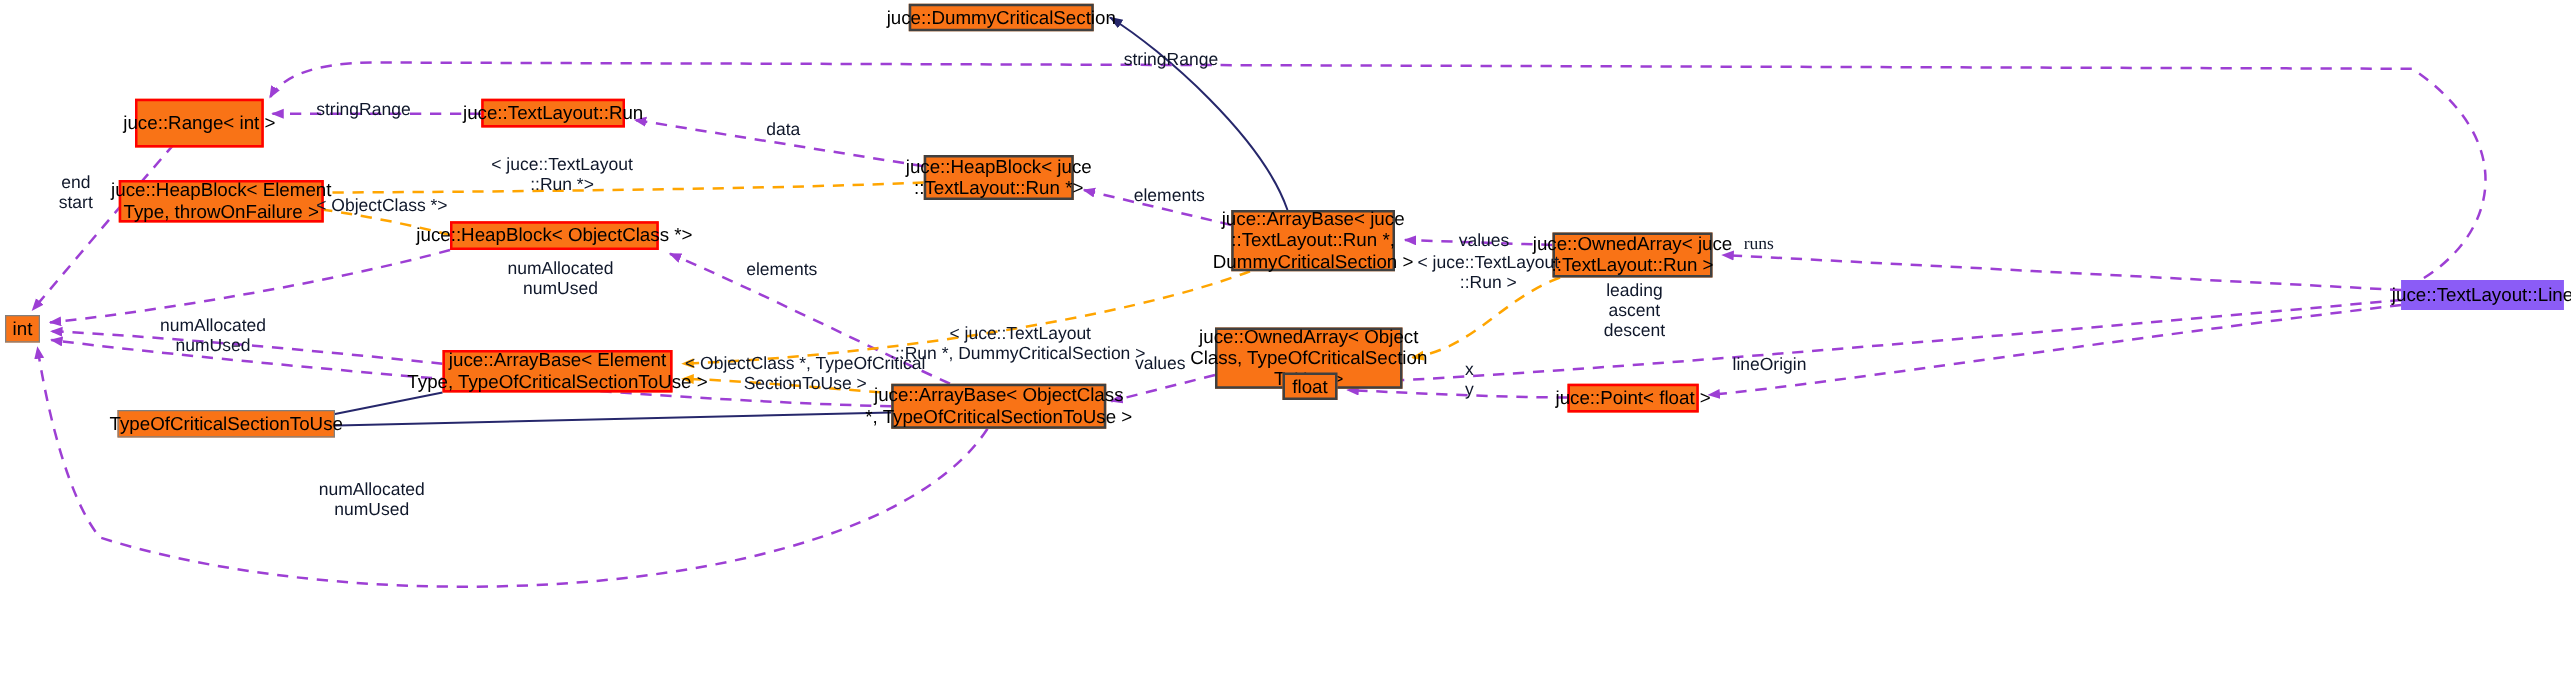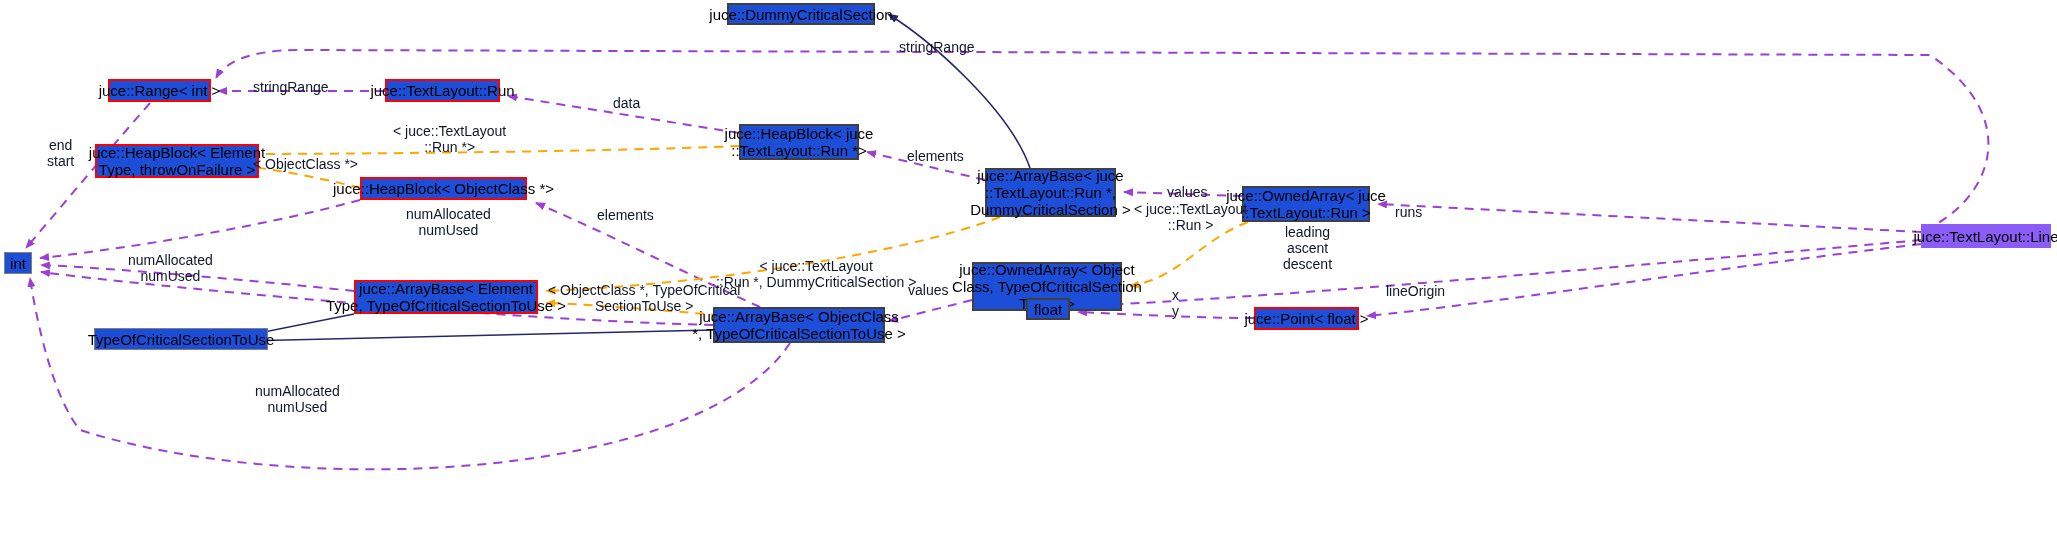--- a/index.html
+++ b/index.html
@@ -24,21 +24,21 @@
   .node {
     position: absolute;
     box-sizing: border-box;
     display: flex;
     align-items: center;
     justify-content: center;
     text-align: center;
     font-size: 15px;
     line-height: 17px;
     color: #000000;
-    background: #1d4ed8;
+    background: #f97316;
     white-space: pre;
     padding: 2px 6px;
     z-index: 5;
   }
   .node.red    { border: 2px solid #ff0000; }
   .node.dark   { border: 2px solid #404040; }
   .node.grey   { border: 1px solid #808080; }
   .node.target {
     border: 2px solid #8b5cf6;
     background: #8b5cf6;
@@ -101,21 +101,21 @@
       <path d="M739,146 C600,152 330,154 244,154"></path>
       <path d="M360,188 C330,180 280,170 244,166"></path>
       <path d="M1000,217 C900,255 700,285 546,291"></path>
       <path d="M1248,222 C1200,240 1180,278 1130,286"></path>
       <path d="M880,325 C750,320 620,305 546,303"></path>
     </g>
   </svg>
 
   <div id="node-layer">
       <div class="node dark" style="left: 727px; top: 3px; width: 148px; height: 22px;"><span>juce::DummyCriticalSection</span></div>
-      <div class="node red" style="left: 108px; top: 79px; width: 103px; height: 23px; align-items: center;"><span>juce::Range&lt; int &gt;</span></div>
+      <div class="node red" style="left: 108px; top: 79px; width: 103px; height: 39px; align-items: center;"><span>juce::Range&lt; int &gt;</span></div>
       <div class="node red" style="left: 385px; top: 79px; width: 115px; height: 23px;"><span>juce::TextLayout::Run</span></div>
       <div class="node red" style="left: 95px; top: 144px; width: 164px; height: 34px;"><span>juce::HeapBlock&lt; Element
 Type, throwOnFailure &gt;</span></div>
       <div class="node dark" style="left: 739px; top: 124px; width: 120px; height: 36px;"><span>juce::HeapBlock&lt; juce
 ::TextLayout::Run *&gt;</span></div>
       <div class="node red" style="left: 360px; top: 177px; width: 167px; height: 23px;"><span>juce::HeapBlock&lt; ObjectClass *&gt;</span></div>
       <div class="node dark" style="left: 985px; top: 168px; width: 131px; height: 49px;"><span>juce::ArrayBase&lt; juce
 ::TextLayout::Run *,
 DummyCriticalSection &gt;</span></div>
       <div class="node dark" style="left: 1242px; top: 186px; width: 128px; height: 36px;"><span>juce::OwnedArray&lt; juce
@@ -140,21 +140,21 @@
       <div class="edge-label" style="left: 613px; top: 95px;">data</div>
       <div class="edge-label" style="left: 393px; top: 123px;">&lt; juce::TextLayout
 ::Run *&gt;</div>
       <div class="edge-label" style="left: 253px; top: 156px;">&lt; ObjectClass *&gt;</div>
       <div class="edge-label" style="left: 907px; top: 148px;">elements</div>
       <div class="edge-label" style="left: 47px; top: 137px;">end
 start</div>
       <div class="edge-label" style="left: 1167px; top: 184px;">values</div>
       <div class="edge-label" style="left: 1134px; top: 201px;">&lt; juce::TextLayout
 ::Run &gt;</div>
-      <div class="edge-label" style="left: 1395px; top: 204px;">runs</div>
+      <div class="edge-label" style="left: 1395px; top: 188px; font-family: Liberation Serif, serif;">runs</div>
       <div class="edge-label" style="left: 406px; top: 206px;">numAllocated
 numUsed</div>
       <div class="edge-label" style="left: 597px; top: 207px;">elements</div>
       <div class="edge-label" style="left: 1283px; top: 224px;">leading
 ascent
 descent</div>
       <div class="edge-label" style="left: 716px; top: 258px;">&lt; juce::TextLayout
 ::Run *, DummyCriticalSection &gt;</div>
       <div class="edge-label" style="left: 128px; top: 252px;">numAllocated
 numUsed</div>

